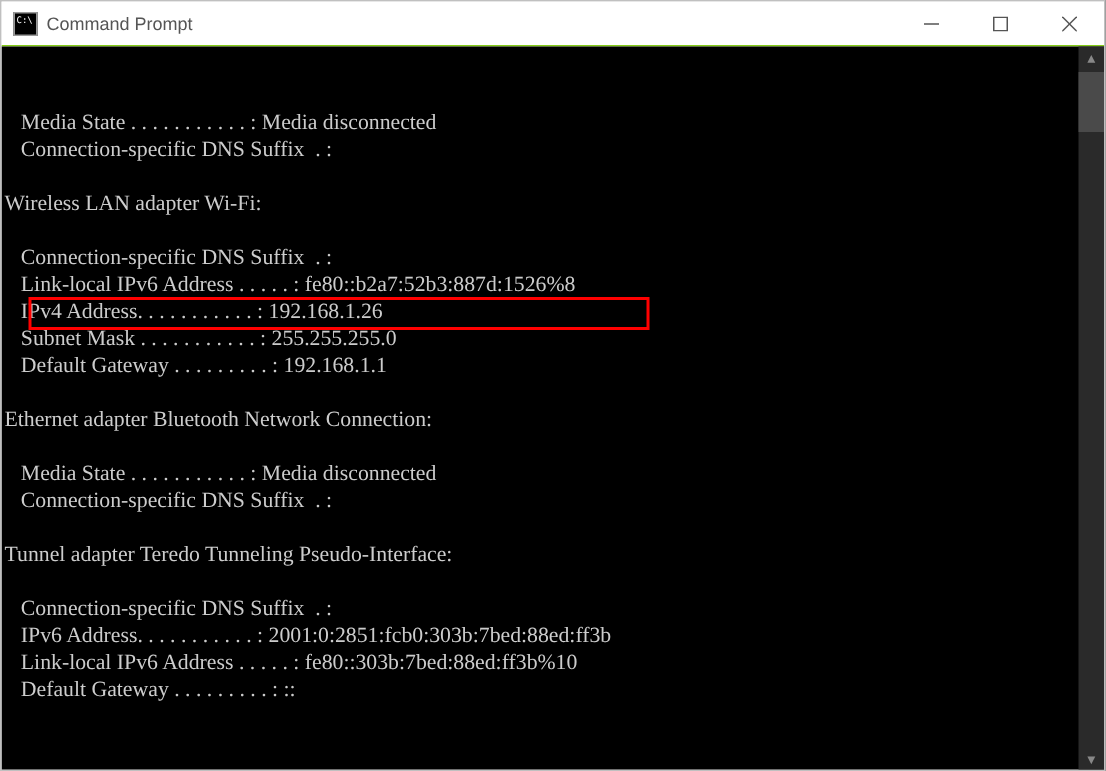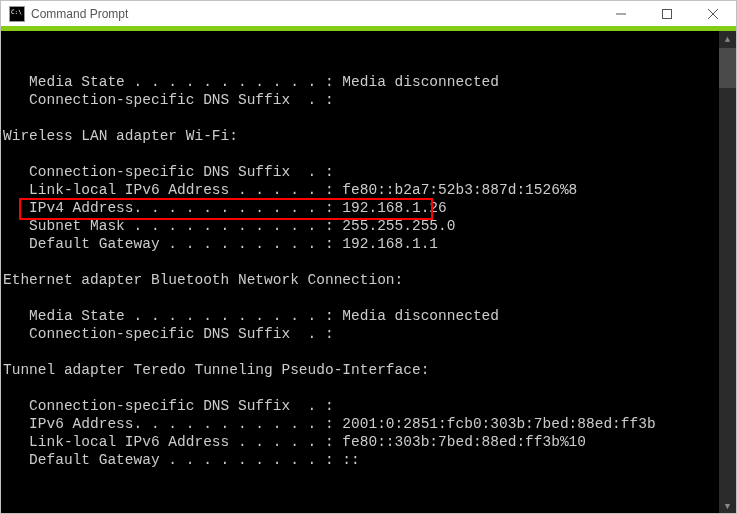--- a/index.html
+++ b/index.html
@@ -11,21 +11,21 @@
     width: 737px;
     height: 514px;
     overflow: hidden;
     border: 1px solid #c0c0c0;
   }
   .titlebar {
     height: 30px;
     background: #ffffff;
     display: flex;
     align-items: center;
-    border-bottom: 5px solid #84cc16;
+    border-bottom: 1px solid #84cc16;
   }
   .titlebar-icon {
     width: 16px;
     height: 16px;
     margin: 0 6px 0 8px;
     background: #000;
     border: 1px solid #999;
     position: relative;
   }
   .titlebar-icon::after {
@@ -85,20 +85,21 @@
   .scroll-arrow.bot { bottom: 0; }
   .scroll-thumb {
     position: absolute;
     top: 17px;
     width: 17px;
     height: 40px;
     background: #4a4a4a;
   }
   .content {
     margin-right: 17px;
+    font-family: Liberation Serif, serif;
   }
   .highlight-box {
     position: absolute;
     border: 2px solid #ff0000;
     pointer-events: none;
   }
   .line { display: block; }
 </style>
 </head>
 <body>

